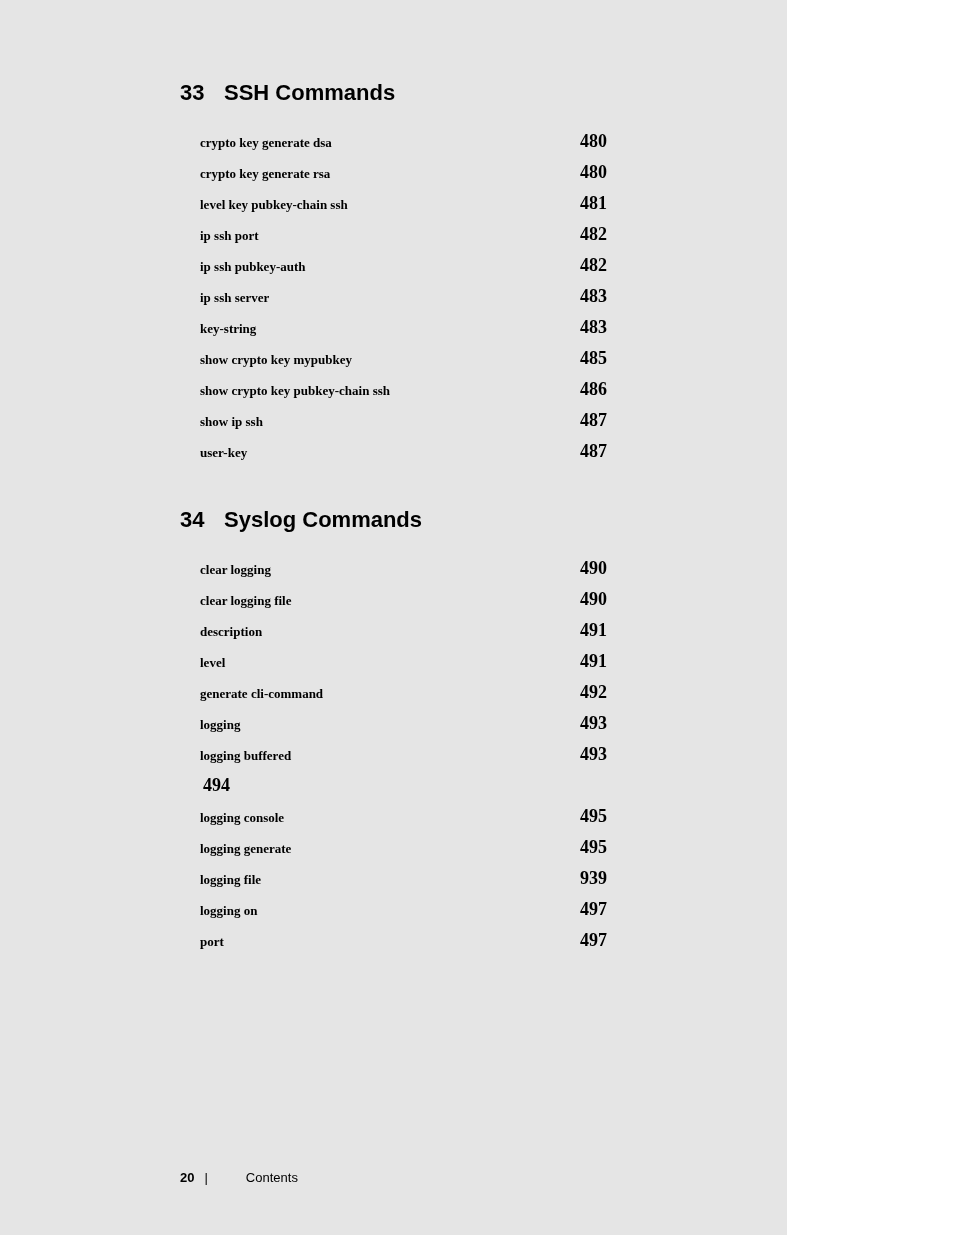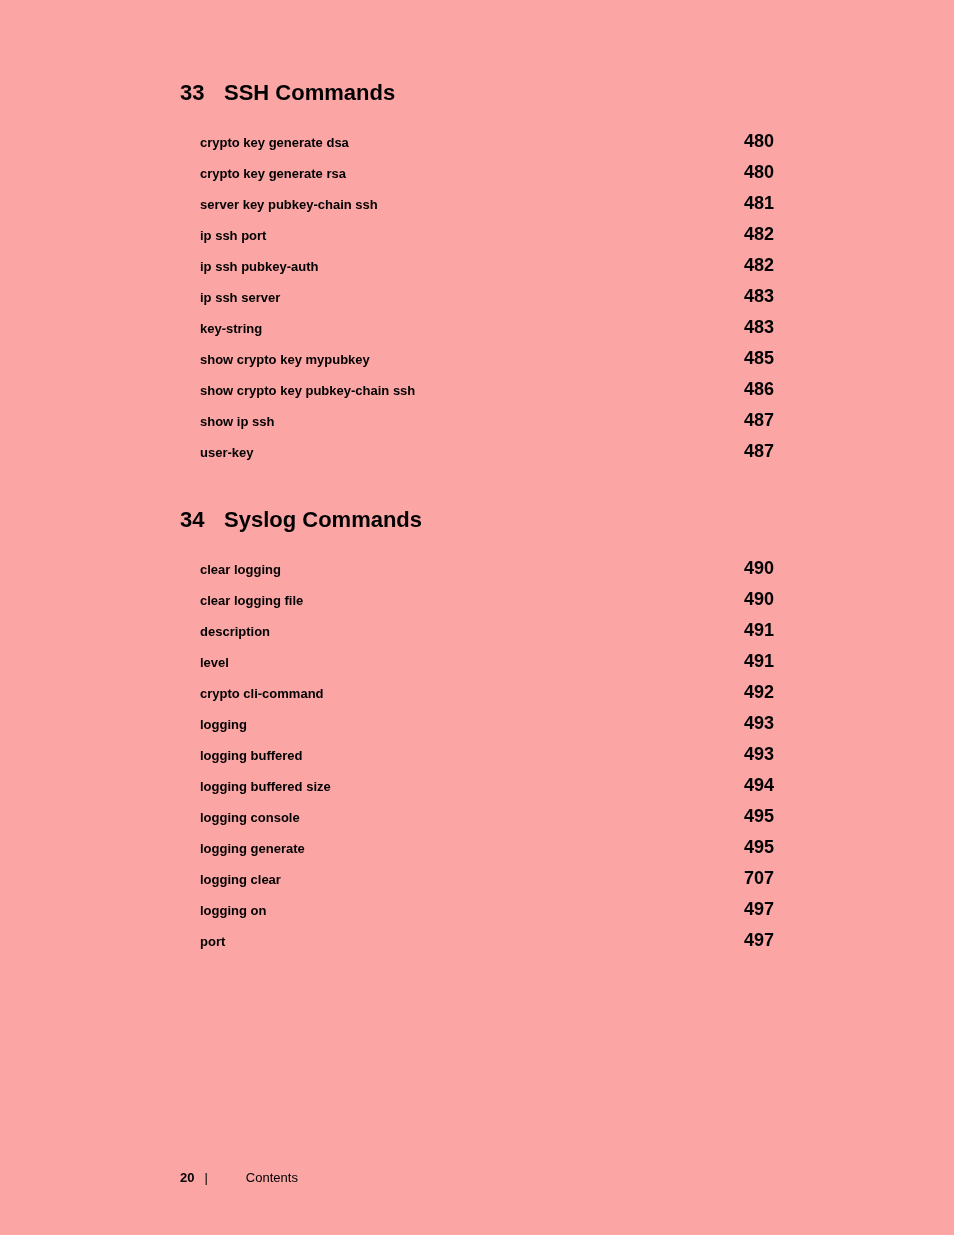--- a/index.html
+++ b/index.html
@@ -11,23 +11,23 @@
     body {
       background: #ffffff;
       font-family: Arial, Helvetica, sans-serif;
       font-size: 13px;
       color: #000000;
       width: 954px;
       min-height: 1235px;
     }
 
     .page {
-      width: 954px;
+      width: 787px;
       min-height: 1235px;
-      background: #fca5a5;
+      background: #e5e5e5;
       padding: 80px 180px 60px 180px;
       position: relative;
     }
 
     .section {
       margin-bottom: 40px;
     }
 
     .section-header {
       display: flex;
@@ -48,20 +48,21 @@
       font-weight: bold;
       color: #000;
     }
 
     .toc-entry {
       display: flex;
       justify-content: flex-start;
       align-items: baseline;
       padding: 5px 0 5px 20px;
       border-bottom: none;
+      font-family: Liberation Serif, serif;
     }
 
     .toc-entry-label {
       font-size: 13px;
       font-weight: bold;
       color: #000;
       flex: 1;
     }
 
     .toc-entry-page {
@@ -113,21 +114,21 @@
         </div>
         <div class="toc-entry">
           <span class="toc-entry-label">crypto key generate dsa</span>
           <span class="toc-entry-page">480</span>
         </div>
         <div class="toc-entry">
           <span class="toc-entry-label">crypto key generate rsa</span>
           <span class="toc-entry-page">480</span>
         </div>
         <div class="toc-entry">
-          <span class="toc-entry-label">server key pubkey-chain ssh</span>
+          <span class="toc-entry-label">level key pubkey-chain ssh</span>
           <span class="toc-entry-page">481</span>
         </div>
         <div class="toc-entry">
           <span class="toc-entry-label">ip ssh port</span>
           <span class="toc-entry-page">482</span>
         </div>
         <div class="toc-entry">
           <span class="toc-entry-label">ip ssh pubkey-auth</span>
           <span class="toc-entry-page">482</span>
         </div>
@@ -171,46 +172,45 @@
         </div>
         <div class="toc-entry">
           <span class="toc-entry-label">description</span>
           <span class="toc-entry-page">491</span>
         </div>
         <div class="toc-entry">
           <span class="toc-entry-label">level</span>
           <span class="toc-entry-page">491</span>
         </div>
         <div class="toc-entry">
-          <span class="toc-entry-label">crypto cli-command</span>
+          <span class="toc-entry-label">generate cli-command</span>
           <span class="toc-entry-page">492</span>
         </div>
         <div class="toc-entry">
           <span class="toc-entry-label">logging</span>
           <span class="toc-entry-page">493</span>
         </div>
         <div class="toc-entry">
           <span class="toc-entry-label">logging buffered</span>
           <span class="toc-entry-page">493</span>
         </div>
         <div class="toc-entry">
-          <span class="toc-entry-label">logging buffered size</span>
           <span class="toc-entry-page">494</span>
         </div>
         <div class="toc-entry">
           <span class="toc-entry-label">logging console</span>
           <span class="toc-entry-page">495</span>
         </div>
         <div class="toc-entry">
           <span class="toc-entry-label">logging generate</span>
           <span class="toc-entry-page">495</span>
         </div>
         <div class="toc-entry">
-          <span class="toc-entry-label">logging clear</span>
-          <span class="toc-entry-page">707</span>
+          <span class="toc-entry-label">logging file</span>
+          <span class="toc-entry-page">939</span>
         </div>
         <div class="toc-entry">
           <span class="toc-entry-label">logging on</span>
           <span class="toc-entry-page">497</span>
         </div>
         <div class="toc-entry">
           <span class="toc-entry-label">port</span>
           <span class="toc-entry-page">497</span>
         </div>
       </div>

